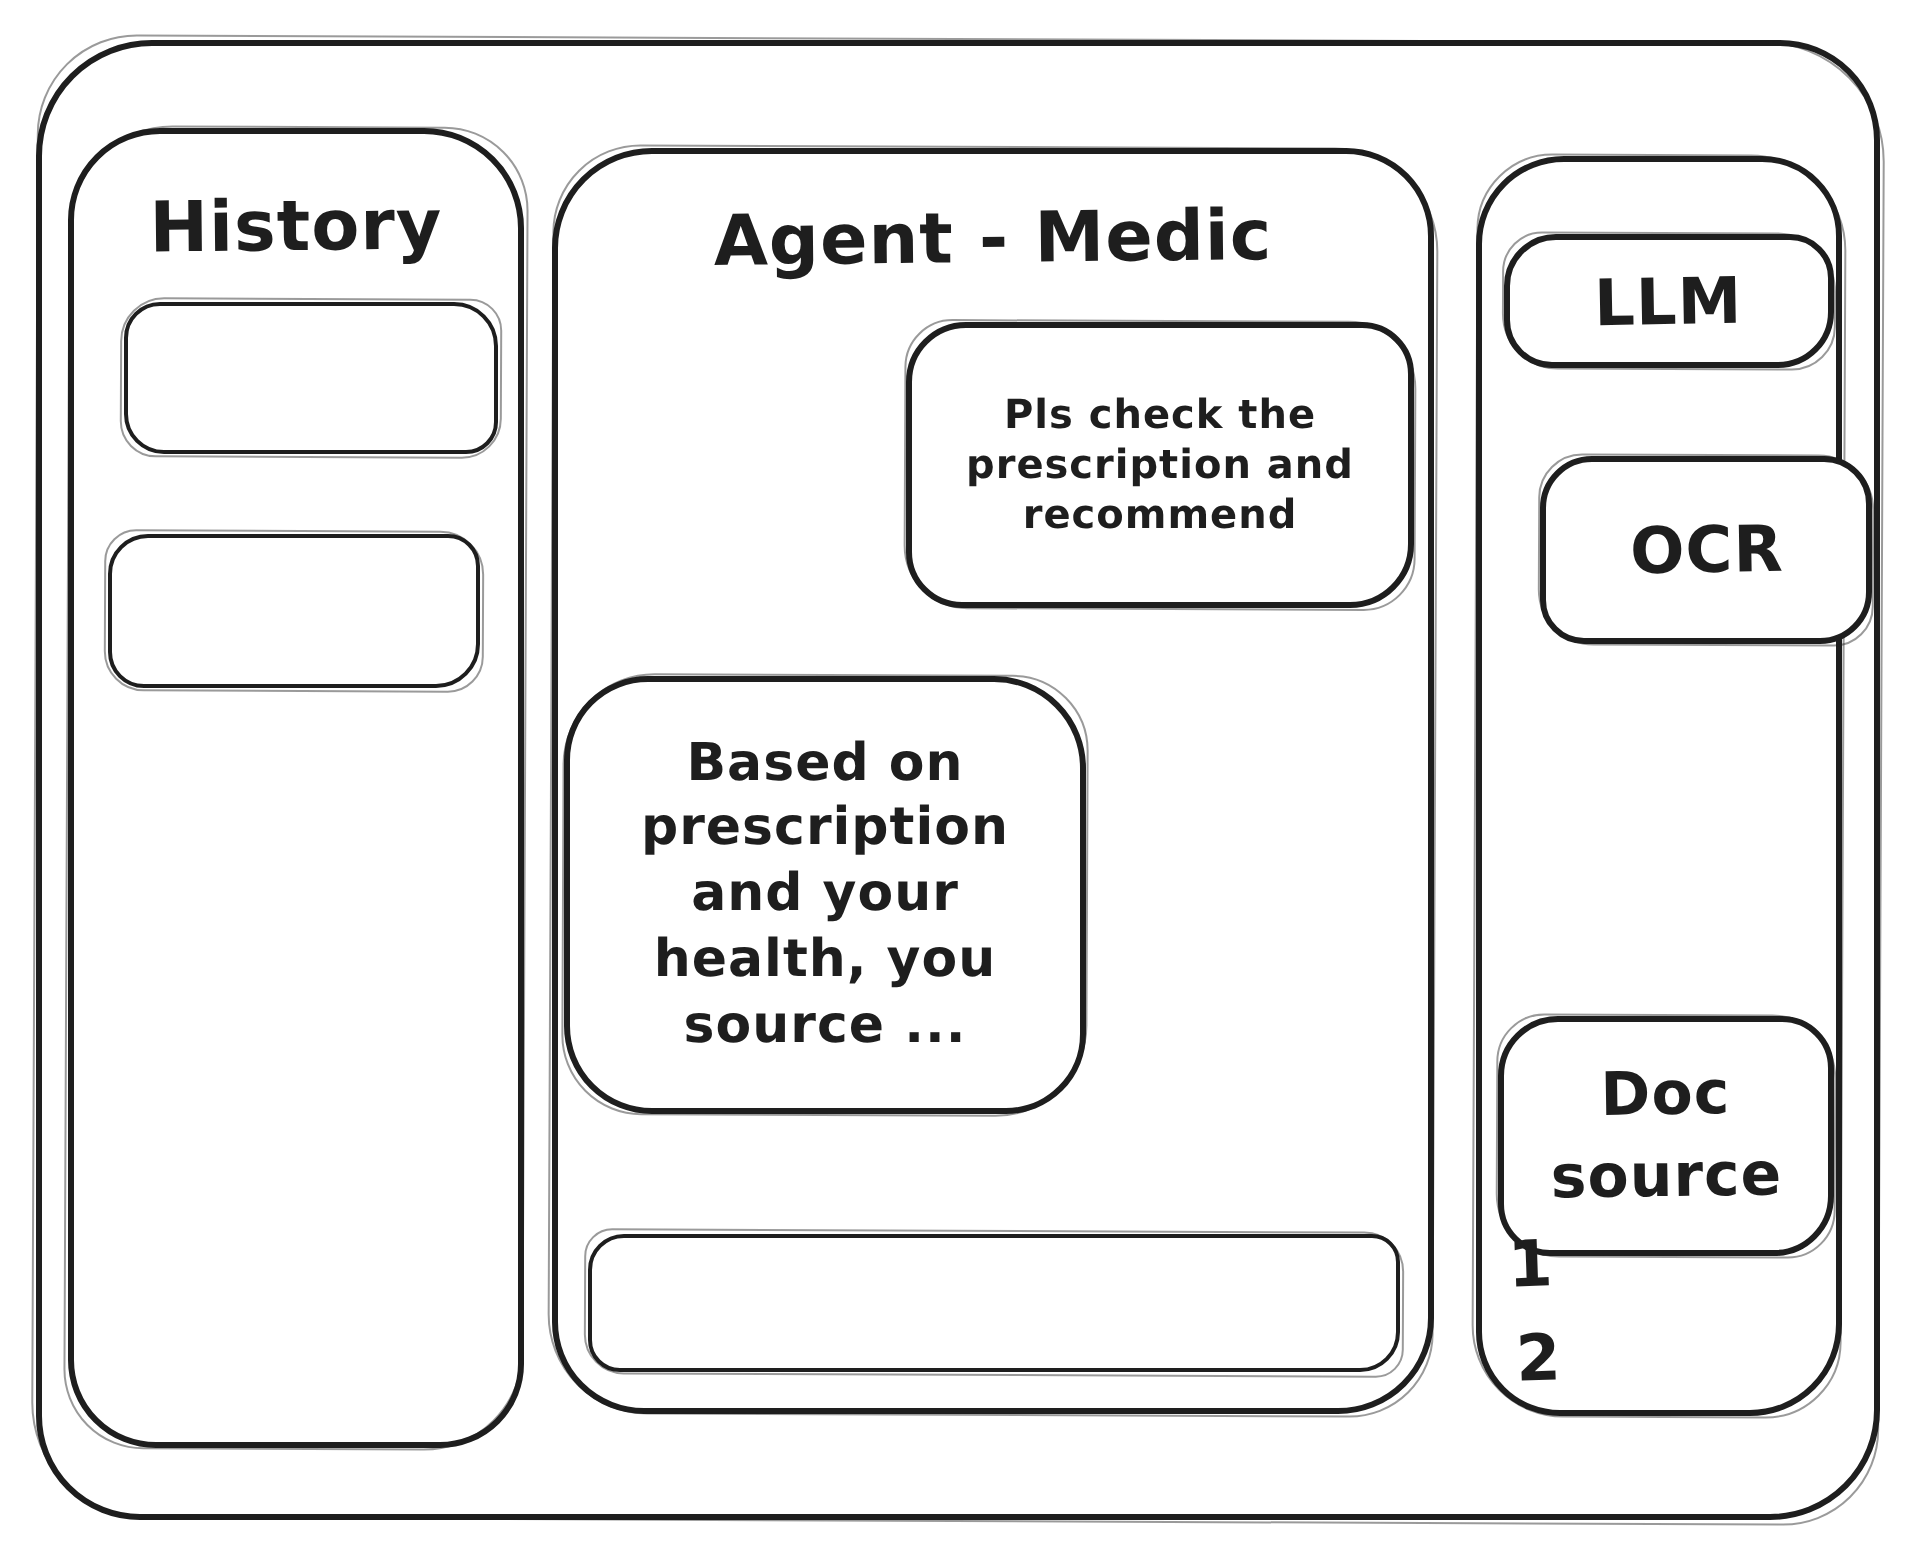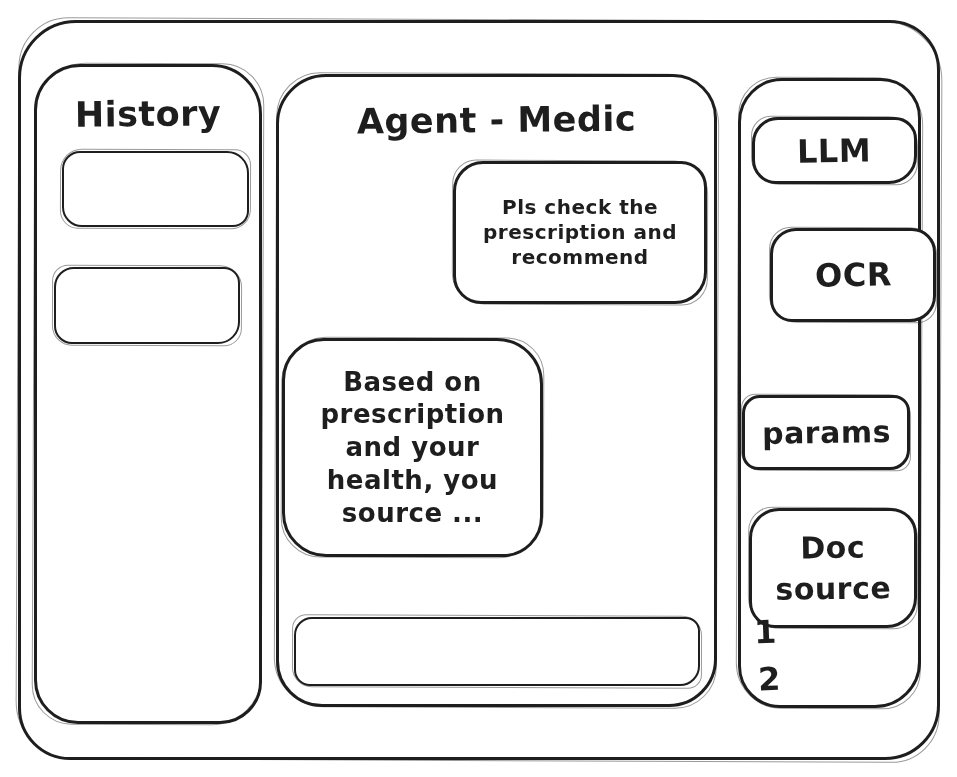--- a/index.html
+++ b/index.html
@@ -100,23 +100,20 @@
   <div class="sk" style="left:738px; top:78px; width:183px; height:630px; --r:44px 40px 46px 42px; --r2:38px 48px 38px 46px;"></div>
 
   <div class="sk center-text" style="left:752px; top:117px; width:165px; height:67px; --r:26px 22px 28px 24px; --r2:20px 30px 22px 28px;">
     <span class="hand" style="font-size:32px; transform:rotate(-1deg);">LLM</span>
   </div>
 
   <div class="sk center-text" style="left:752px; top:228px; width:166px; height:94px;margin-left:18px; --r:26px 24px 26px 22px; --r2:22px 28px 20px 28px;">
     <span class="hand" style="font-size:32px; transform:rotate(-1deg);">OCR</span>
   </div>
 
-  <div class="sk center-text" style="left:742px; top:395px; width:168px; height:75px; --r:18px 16px 20px 16px; --r2:14px 22px 14px 20px;">
-    <span class="hand" style="font-size:30px; transform:rotate(-0.8deg);">params</span>
-  </div>
 
   <div class="sk center-text" style="left:749px; top:508px; width:168px; height:120px; --r:30px 26px 30px 26px; --r2:24px 32px 24px 32px; padding:4px 4px;">
     <span class="hand bubble-text" style="font-size:30px; line-height:1.35; transform:rotate(-0.8deg);">Doc source</span>
   </div>
 
   <div class="abs hand num" style="left:754px; top:613px;">1</div>
 
   <div class="abs hand num" style="left:758px; top:660px;">2</div>
 
 </div>

